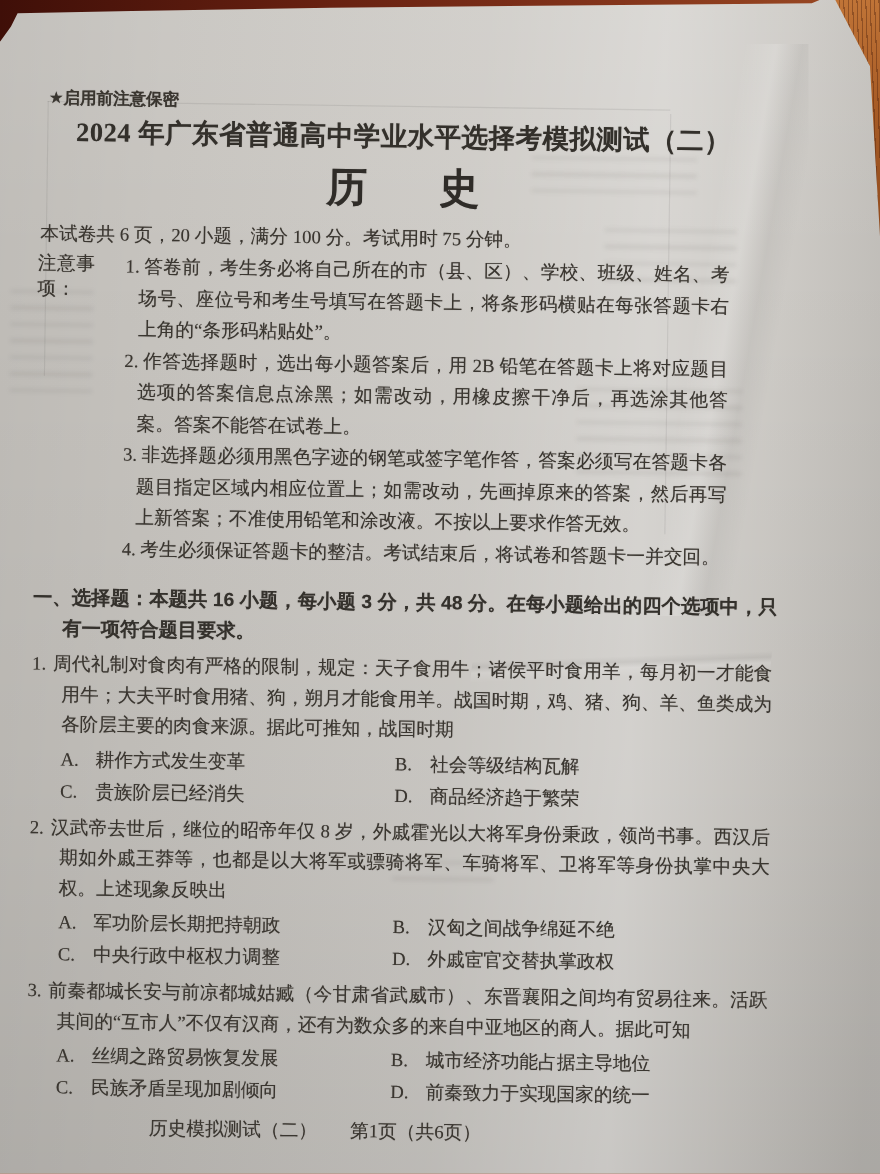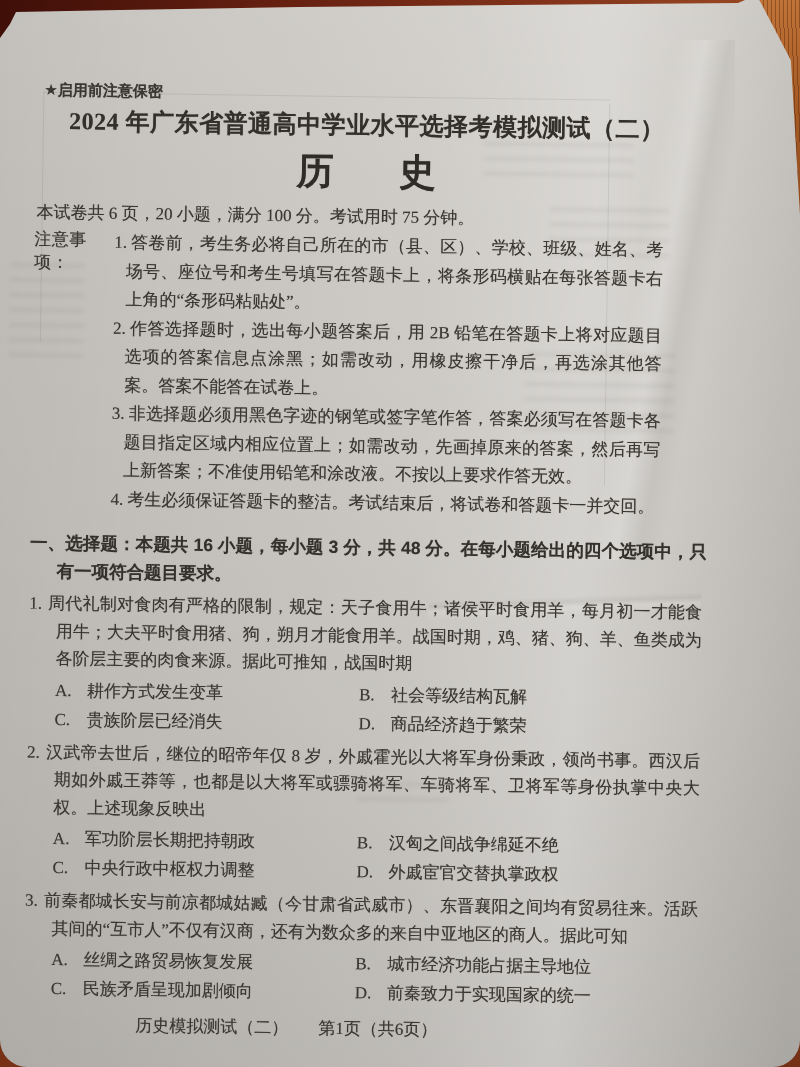--- a/index.html
+++ b/index.html
@@ -1,20 +1,20 @@
 <!DOCTYPE html>
 <html><head>
 <meta charset="utf-8">
 <style>
   html,body{margin:0;padding:0;}
   body{width:800px;height:1067px;overflow:hidden;font-family:"Liberation Serif","DejaVu Serif",serif;}
   .photo{position:relative;width:800px;height:1067px;background:#8a3a1a;overflow:hidden;}
 
   
-  .paper{position:absolute;inset:0;background:#c9c6c1;border-radius:27px;}
+  .paper{position:absolute;inset:0;background:#c9c6c1;}
   .paper .sheen{position:absolute;inset:0;pointer-events:none;
     background:
       linear-gradient(93deg, rgba(0,0,0,0.05) 0%, rgba(0,0,0,0.015) 18%, rgba(255,255,255,0.10) 52%, rgba(255,255,255,0.28) 71%, rgba(255,255,255,0.08) 84%, rgba(0,0,0,0.06) 98%),
       linear-gradient(180deg, rgba(255,255,255,0.09) 0%, rgba(0,0,0,0) 22%, rgba(0,0,0,0.04) 66%, rgba(0,0,0,0.10) 100%);}
   .crease1{position:absolute;left:430px;top:568px;width:270px;height:70px;pointer-events:none;
     background:linear-gradient(172deg, transparent 44%, rgba(0,0,0,0.05) 49%, rgba(255,255,255,0.14) 54%, transparent 62%);
     transform:rotate(6deg);}
   .crease2{position:absolute;left:585px;top:40px;width:150px;height:520px;pointer-events:none;
     background:linear-gradient(100deg, transparent 38%, rgba(255,255,255,0.16) 50%, rgba(0,0,0,0.045) 60%, transparent 70%);}
 

